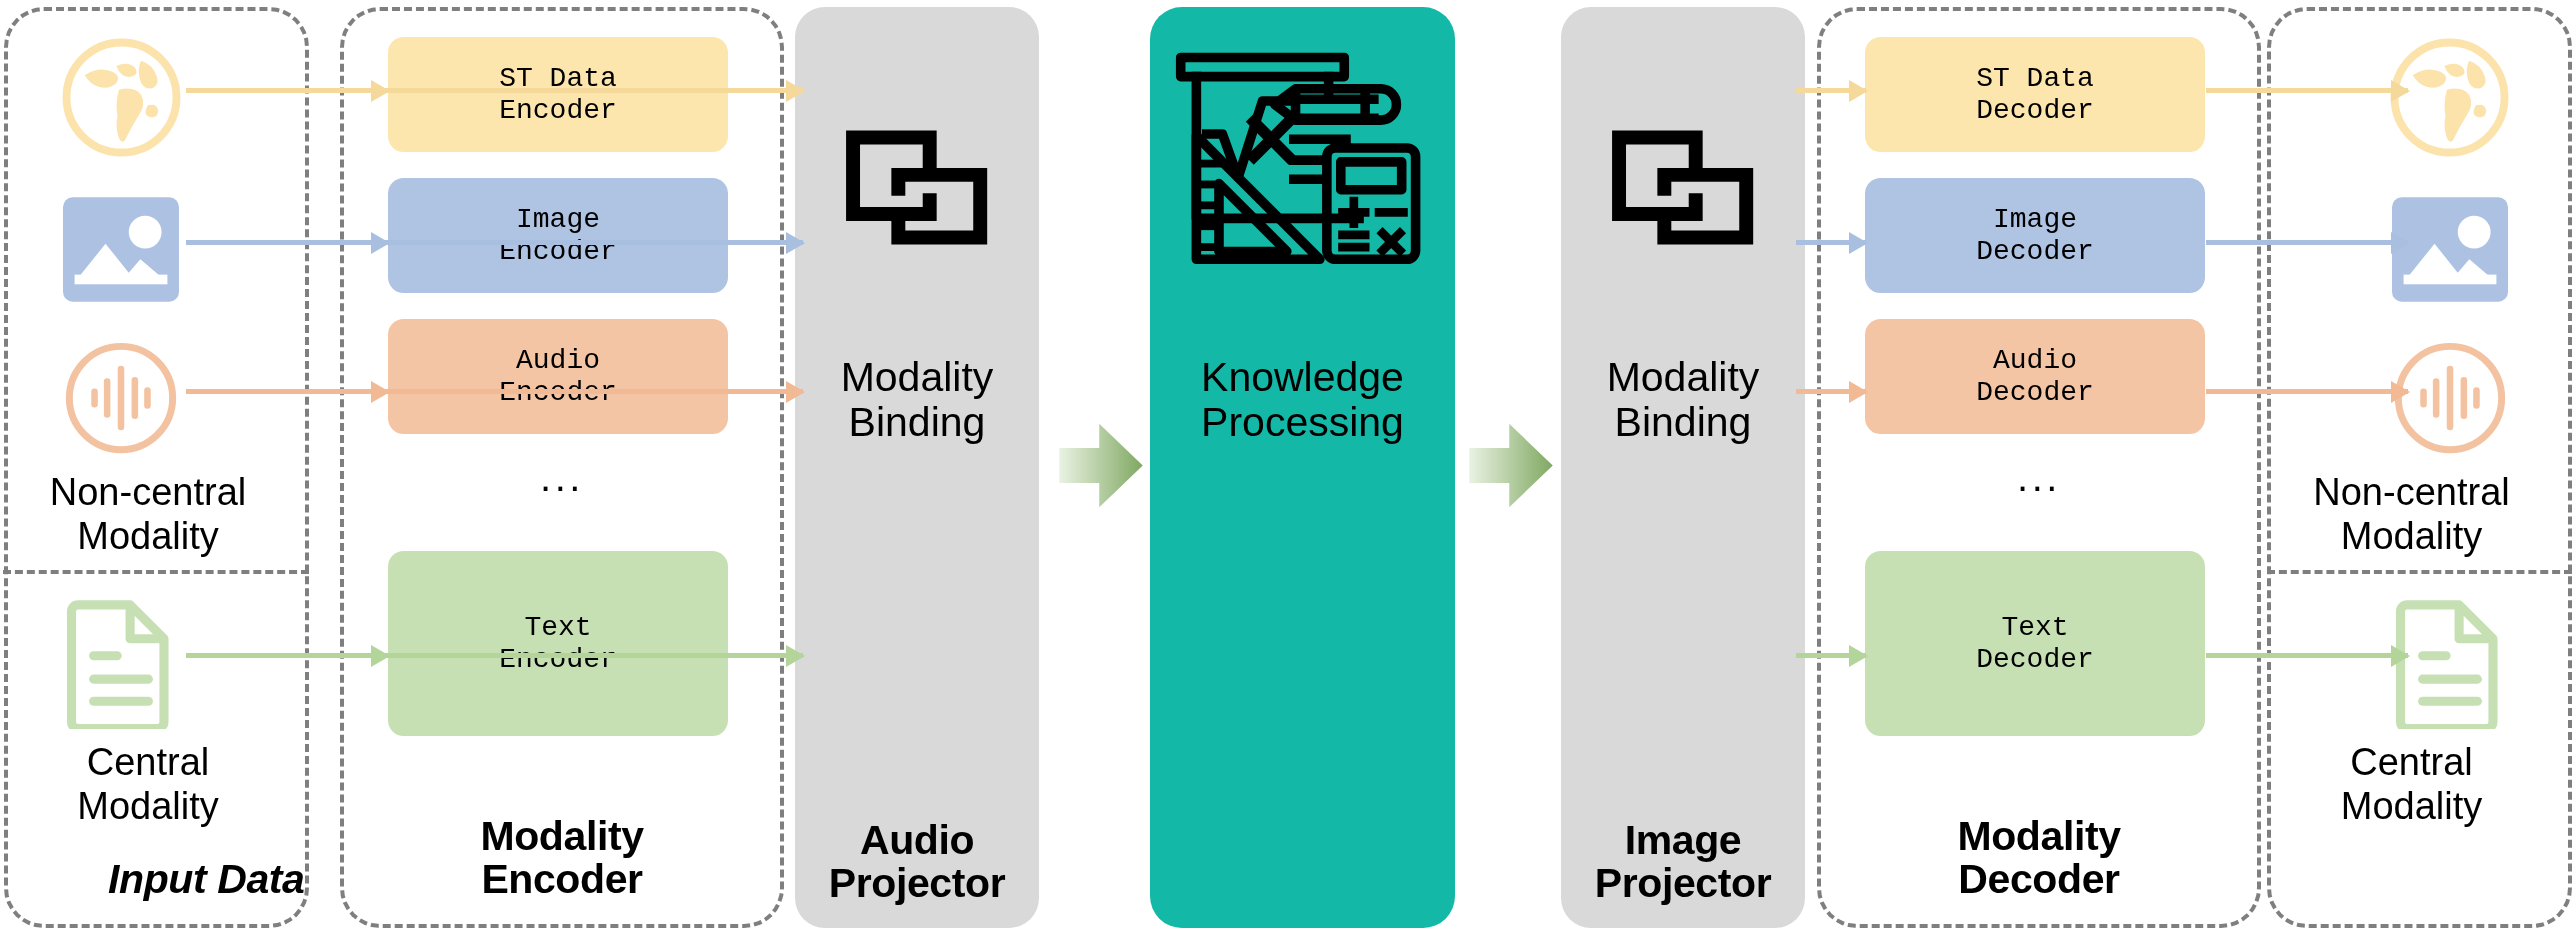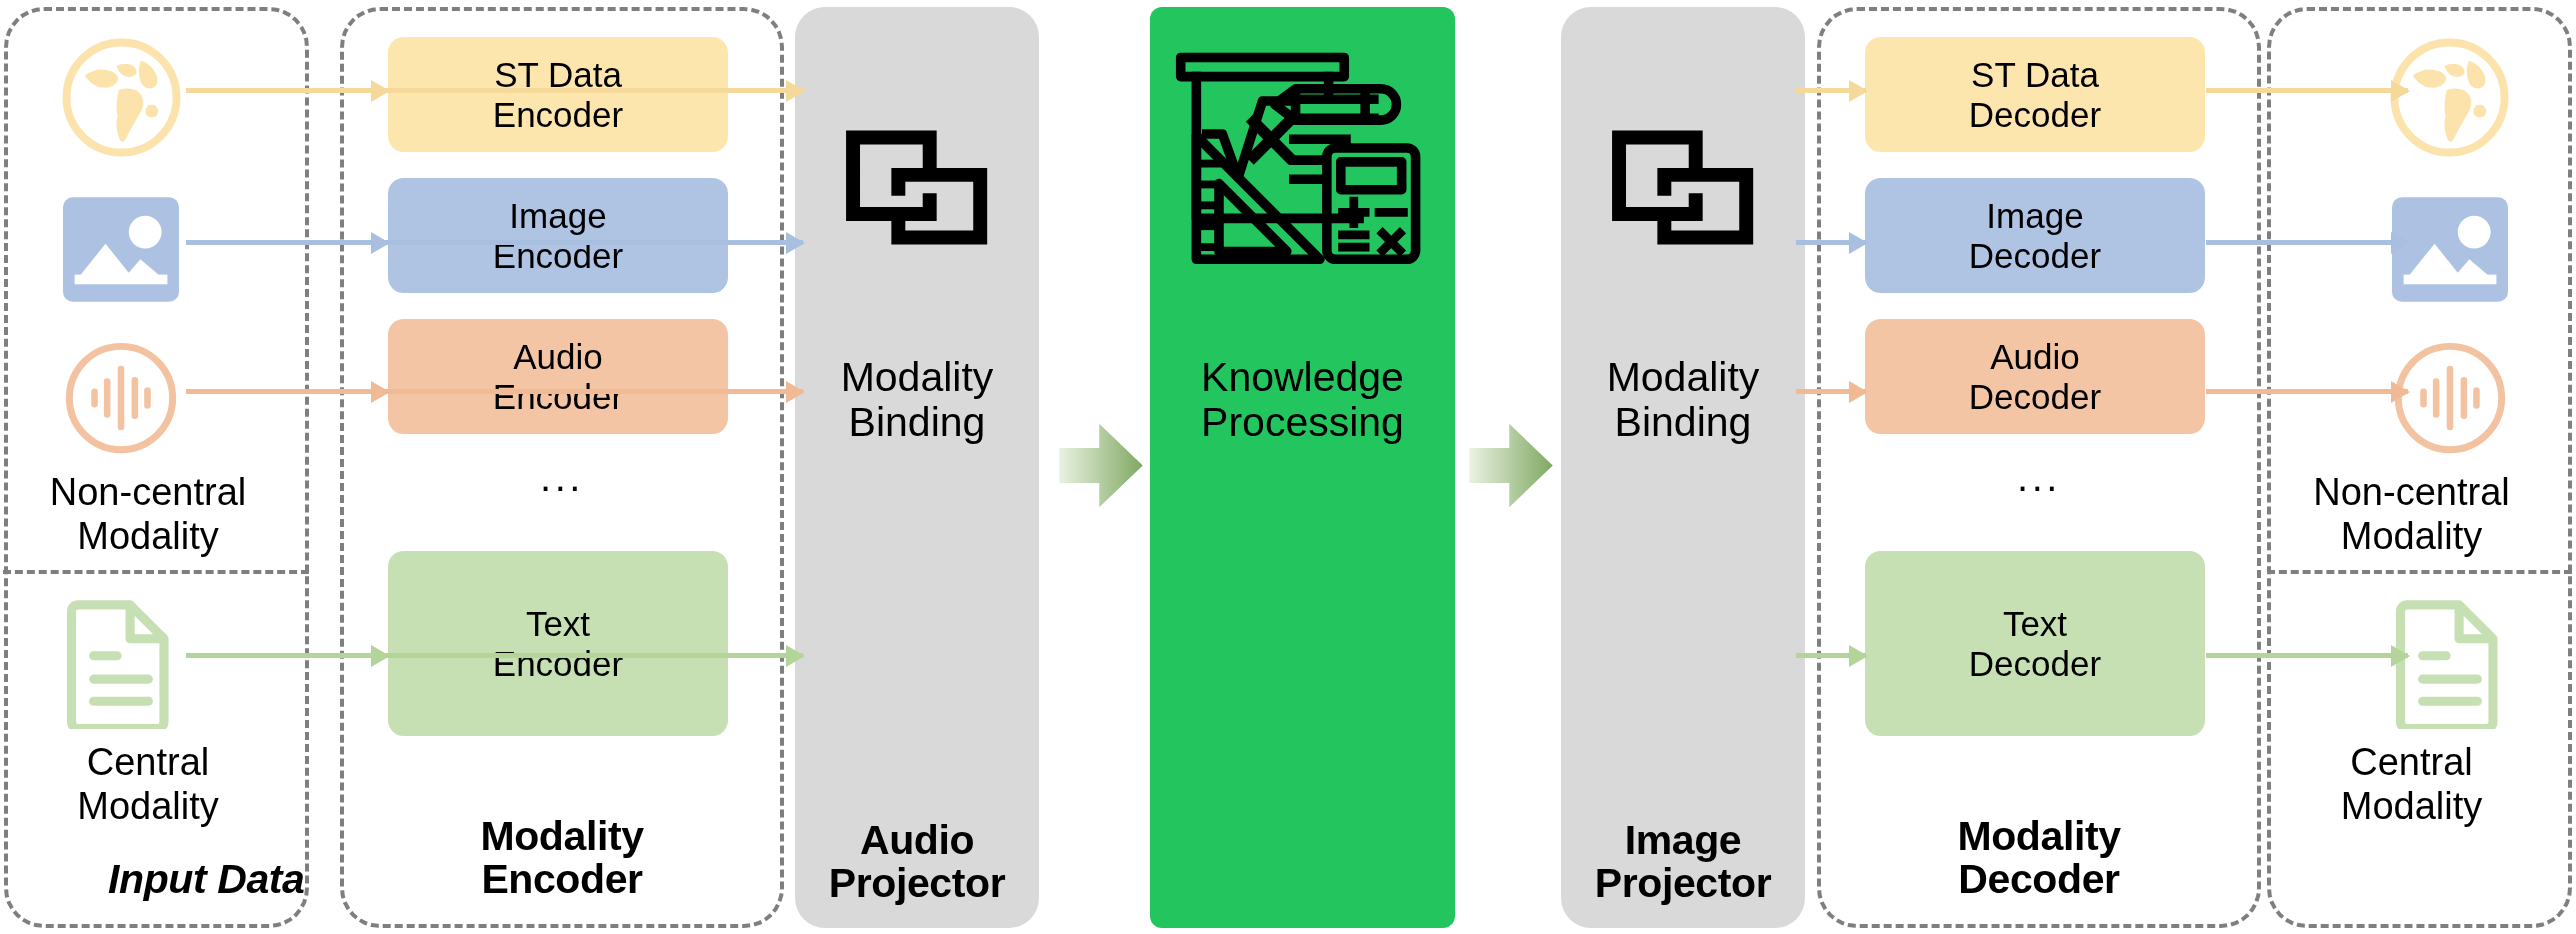--- a/index.html
+++ b/index.html
@@ -8,42 +8,42 @@
     width:2576px;height:935px;overflow:hidden;
   }
   .stage{position:relative;width:2576px;height:935px;background:#fff;}
 
   
   .panel{position:absolute;top:7px;height:921px;box-sizing:border-box;}
   .dashed{
     border:4.4px dashed #7f7f7f;border-radius:40px;background:#ffffff;
   }
   .solid-gray{background:#d9d9d9;border-radius:30px;}
-  .solid-green{background:#22c55e;border-radius:12px;}
+  .solid-green{background:#14b8a6;border-radius:32px;}
 
   .caption{
     position:absolute;left:0;right:0;bottom:22.6px;text-align:center;
     font-size:41px;font-weight:bold;line-height:1.06;color:#000;
     letter-spacing:-0.4px;
   }
   .caption.italic{font-style:italic;text-align:right;}
   .icon-cell{position:absolute;display:flex;align-items:center;justify-content:center;}
   .modlabel{
     position:absolute;left:0;right:16px;text-align:center;
     font-size:38px;line-height:1.12;color:#000;
   }
   .hdivider{
     position:absolute;border-top:4.4px dashed #7f7f7f;height:0;
   }
 
   
   .modbox{
     position:absolute;border-radius:15.7px;display:flex;
     align-items:center;justify-content:center;text-align:center;
-    font-size:35px;line-height:1.12;color:#000;
+    font-size:28px;line-height:1.12;color:#000;font-family:Liberation Mono, monospace;
   }
   .ellipsis{
     position:absolute;left:0;right:0;text-align:center;
     font-size:40px;color:#000;letter-spacing:3.5px;line-height:1;
   }
 
   
   .proj-icon{position:absolute;left:0;right:0;display:flex;justify-content:center;}
   .proj-label{
     position:absolute;left:0;right:0;text-align:center;

